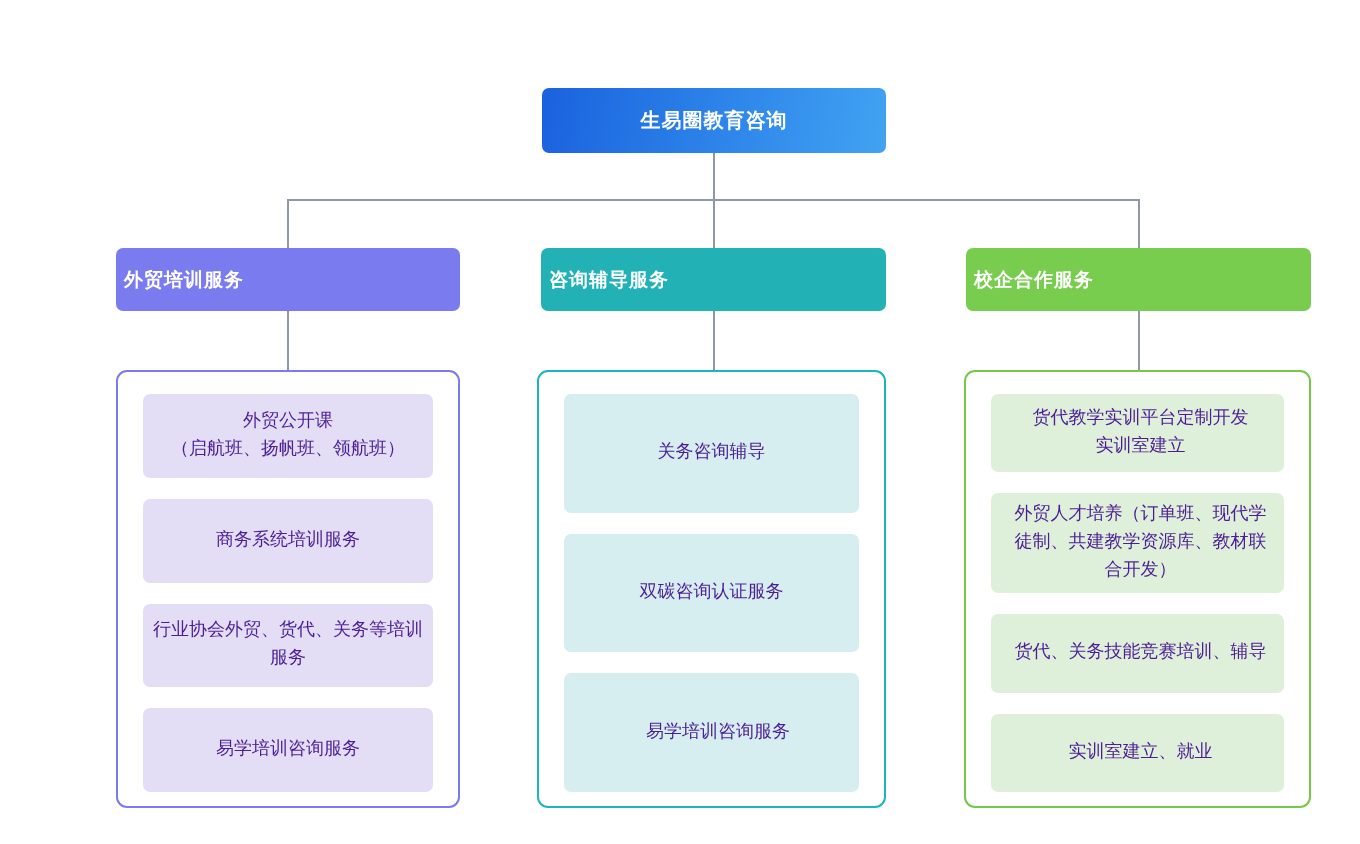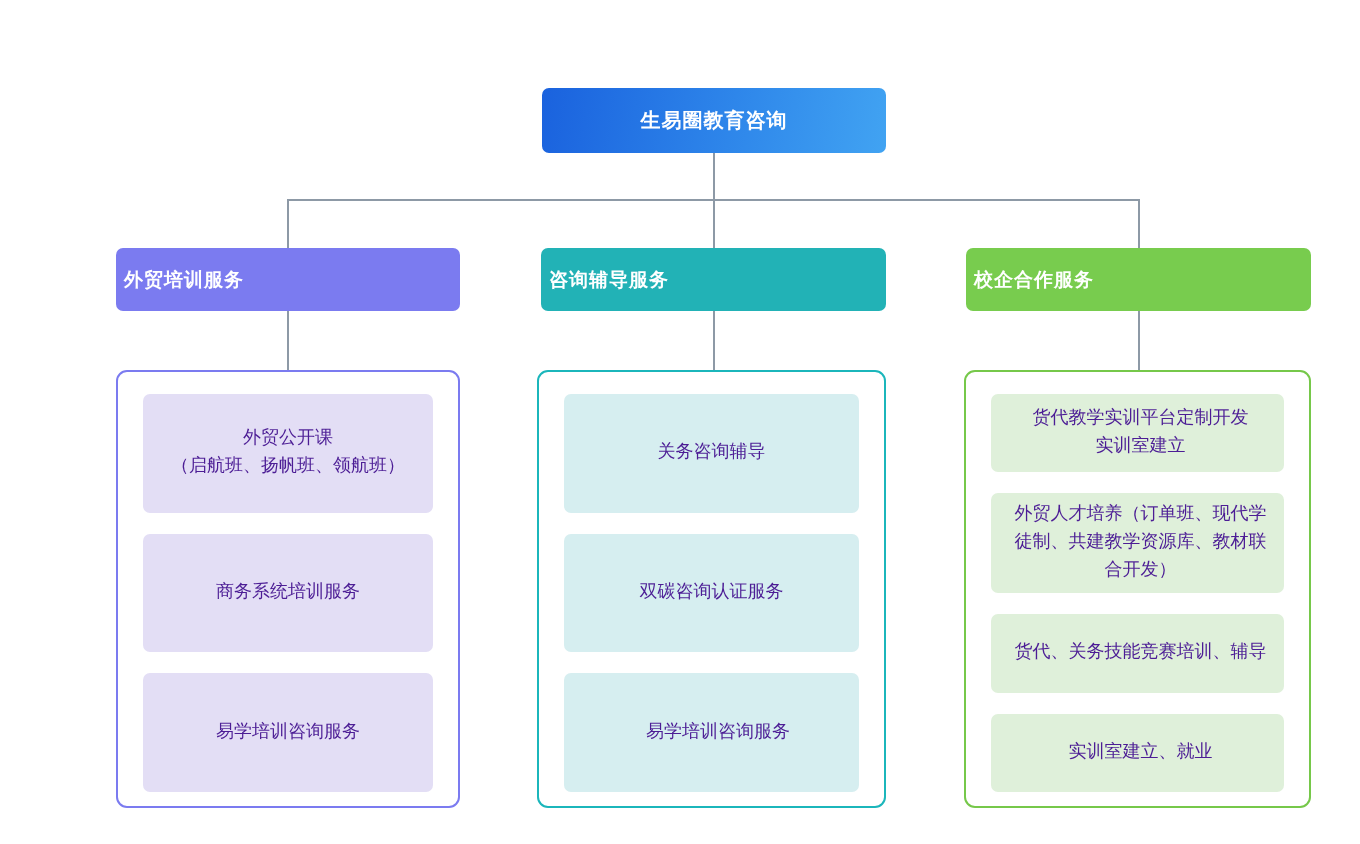--- a/index.html
+++ b/index.html
@@ -108,20 +108,21 @@
     <span>咨询辅导服务</span>
   </div>
   <div class="branch-header bh-2">
     <span>校企合作服务</span>
   </div>
 
   <div class="panel panel-0">
     <div class="card">外贸公开课
 （启航班、扬帆班、领航班）</div>
     <div class="card">商务系统培训服务</div>
+    <div class="card">行业协会外贸、货代、关务等培训服务</div>
     <div class="card">易学培训咨询服务</div>
   </div>
 
   <div class="panel panel-1">
     <div class="card">关务咨询辅导</div>
     <div class="card">双碳咨询认证服务</div>
     <div class="card">易学培训咨询服务</div>
   </div>
 
   <div class="panel panel-2">

